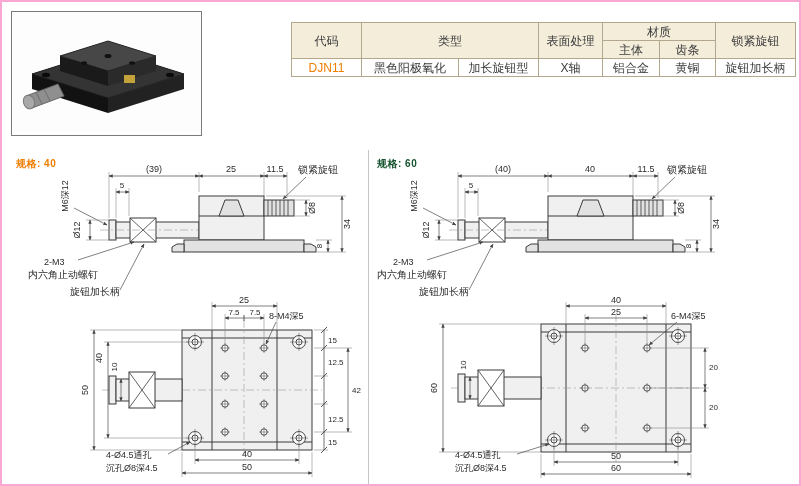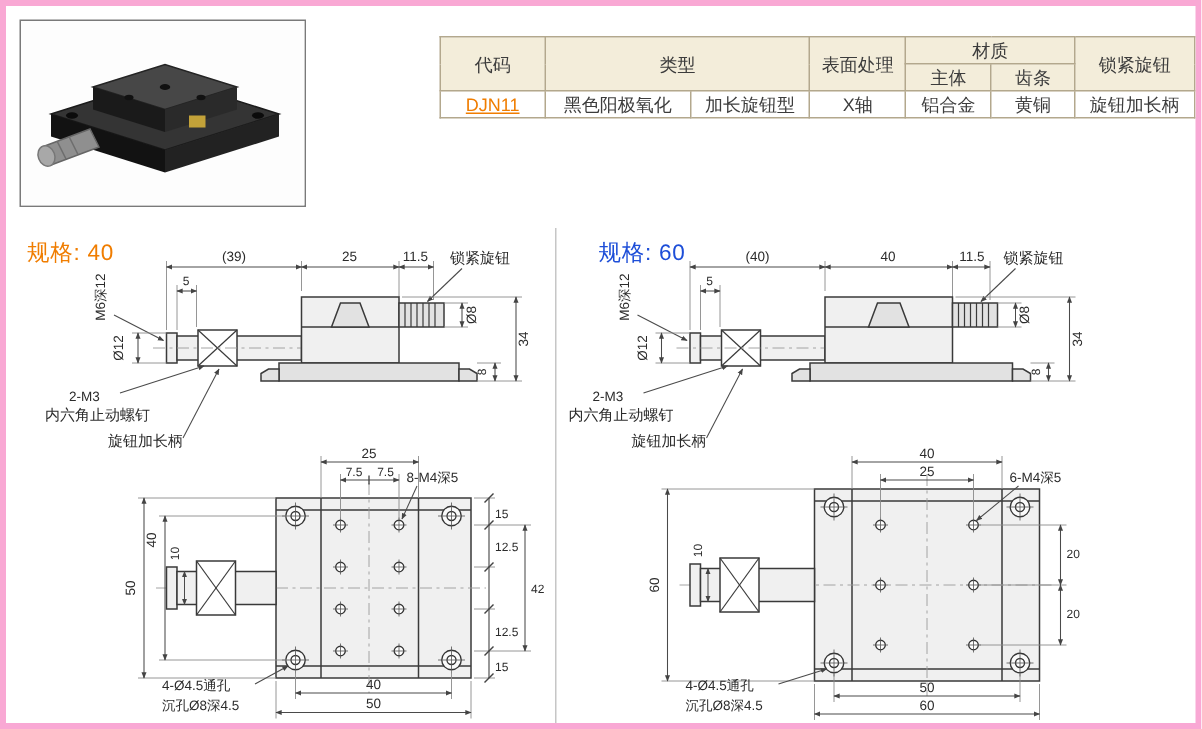--- a/index.html
+++ b/index.html
@@ -1,24 +1,24 @@
 <!DOCTYPE html>
 <html><head>
 <meta charset="utf-8">
 <style>
   *{margin:0;padding:0;box-sizing:border-box}
   html,body{background:#fff}
   body{font-family:"Liberation Sans",sans-serif}
-  .page{position:relative;width:801px;height:486px;border:4px solid #f9a8d4;background:#fff;overflow:hidden}
+  .page{position:relative;width:801px;height:486px;border:2px solid #f9a8d4;background:#fff;overflow:hidden}
   .photo-box{position:absolute;left:9px;top:9px;width:191px;height:125px;border:1px solid #7a7a7a;background:#fff}
   .spec-table{position:absolute;left:289px;top:20px;border-collapse:collapse;table-layout:fixed}
   .spec-table th,.spec-table td{border:1px solid #b3a88d;font-size:12px;font-weight:400;color:#3c3c3c;text-align:center;padding:1px 2px;height:18px;line-height:14px;background:#fff}
   .spec-table .hd{background:#f3edda}
   .accent{font-weight:700}
-  .spec-title{position:absolute;font-size:15px;font-weight:400;letter-spacing:.5px}
+  .spec-title{position:absolute;font-size:10px;font-weight:700;letter-spacing:.5px}
   .t40loc{left:14px;top:155px}
   .t60loc{left:375px;top:155px}
   .divider{position:absolute;left:366px;top:148px;height:335px;width:1px;background:#c6c6c6}
   .panel{position:absolute;top:150px}
   .panel-l{left:20px;width:358px;height:334px}
   .panel-r{left:369px;width:430px;height:334px}
   .panel svg{position:absolute;left:0;top:0}
   svg text{font-family:"Liberation Sans",sans-serif;fill:#2b2b2b}
   .t8{font-size:8px}.t9{font-size:9px}.t10{font-size:10px}
   .mid{text-anchor:middle}
@@ -94,34 +94,34 @@
       <th class="hd" colspan="2" rowspan="2">类型</th>
       <th class="hd" rowspan="2">表面处理</th>
       <th class="hd" colspan="2">材质</th>
       <th class="hd" rowspan="2">锁紧旋钮</th>
     </tr>
     <tr>
       <th class="hd">主体</th>
       <th class="hd">齿条</th>
     </tr>
     <tr>
-      <td class="accent" style="color: rgb(240, 125, 0); text-decoration: underline;">DJN11</td>
+      <td class="accent" style="color: rgb(240, 125, 0);">DJN11</td>
       <td>黑色阳极氧化</td>
       <td>加长旋钮型</td>
       <td>X轴</td>
       <td>铝合金</td>
       <td>黄铜</td>
       <td>旋钮加长柄</td>
     </tr>
   </tbody>
     </table>
 
   <div class="divider"></div>
   <div class="spec-title accent t40loc" style="color: rgb(240, 125, 0);">规格: 40</div>
-  <div class="spec-title accent t60loc" style="color: #1d4ed8; margin-left: 20px;">规格: 60</div>
+  <div class="spec-title accent t60loc" style="color: #14532d;">规格: 60</div>
 
   <div class="panel panel-l">
   <svg width="358" height="334" viewBox="0 0 358 334">
 
     <g>
       <line class="ext" x1="87" y1="66" x2="87" y2="20"></line>
       <line class="ext" x1="177" y1="40" x2="177" y2="20"></line>
       <line class="ext" x1="242" y1="44" x2="242" y2="20"></line>
       <line class="ext" x1="265" y1="46" x2="265" y2="20"></line>
       <line class="dim" x1="87" y1="24" x2="177" y2="24"></line>

